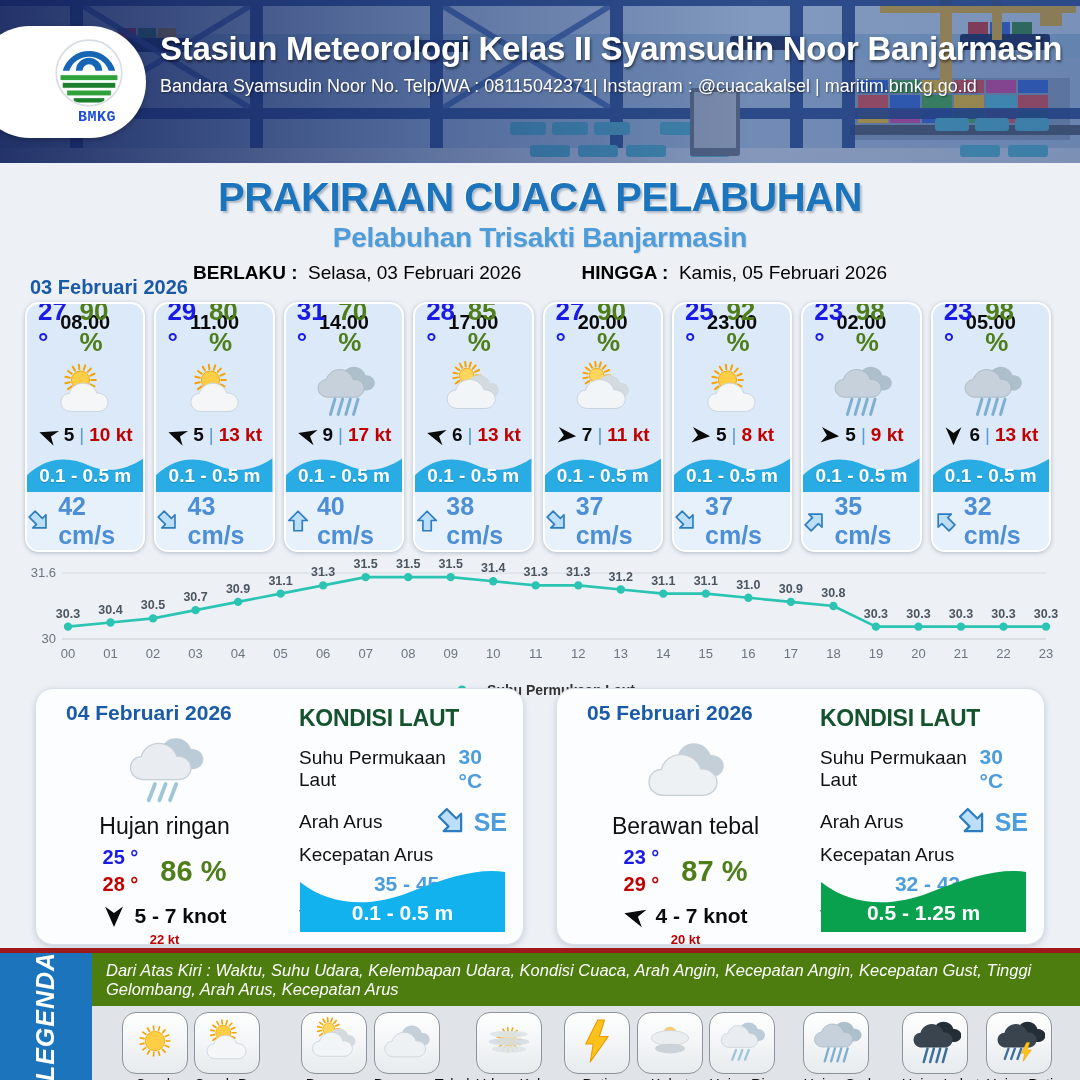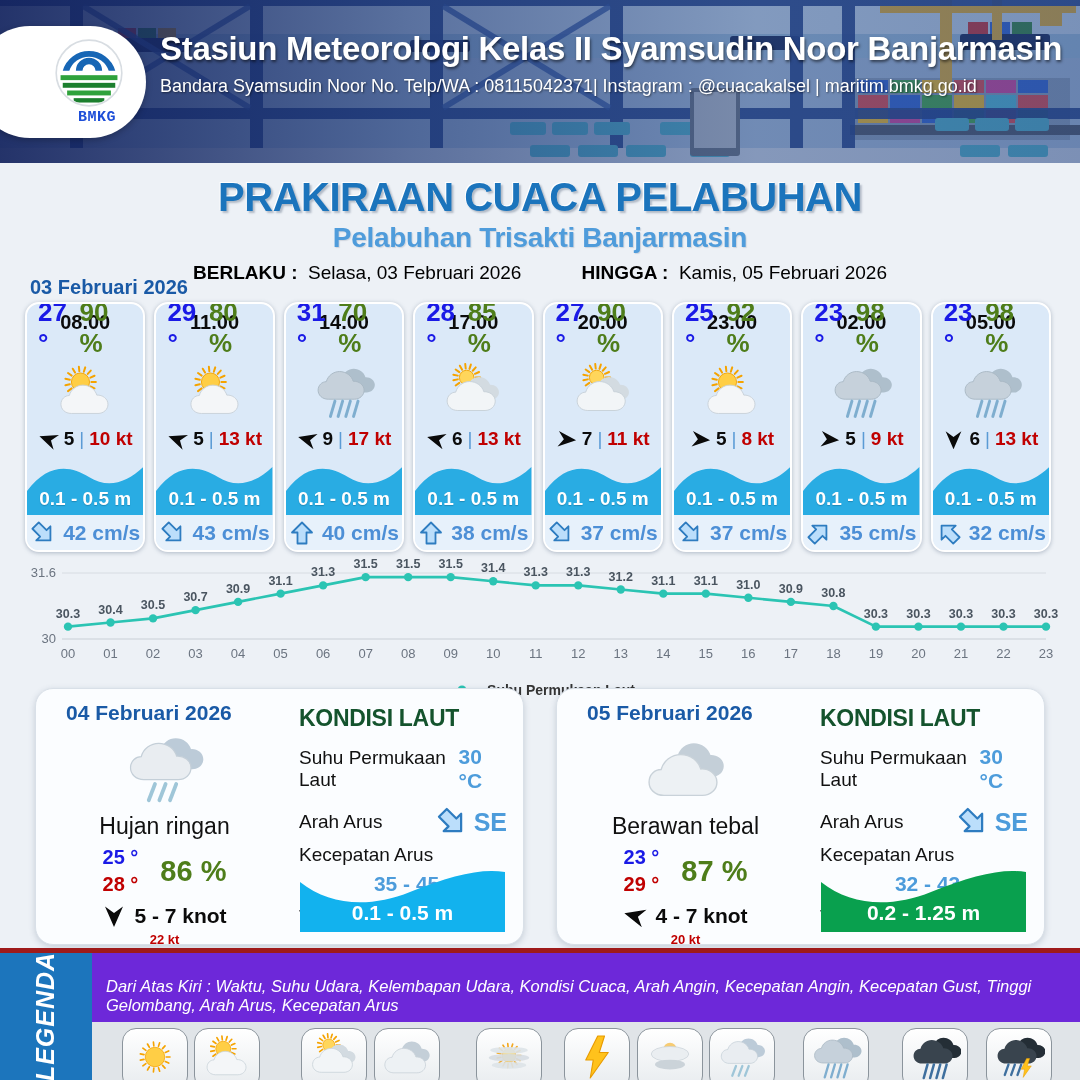--- a/index.html
+++ b/index.html
@@ -42,21 +42,21 @@
   .hicon svg { width:62px; height:58px; }
   .hwind { height:24px; margin-top:5px; display:flex; align-items:center; justify-content:center; gap:5px;
     font-size:19px; font-weight:800; }
   .warr { width:21px; height:21px; display:inline-block; }
   .wnum { color:#0b0b0b; } .wsep { color:#5B9BD5; font-weight:400; } .wgust { color:#C00000; }
   .hwave { position:relative; height:60px; margin-top:4px; }
   .hwave svg { position:absolute; inset:0; width:100%; height:100%; }
   .wavetext { position:absolute; bottom:5px; width:100%; text-align:center; color:#fff;
     font-size:19px; font-weight:800; text-shadow:0 1px 1px rgba(0,60,90,.3); }
   .hcur { flex:1; background:#E7F1FB; display:flex; align-items:center; justify-content:center; gap:7px;
-    font-size:21px; font-weight:800; color:#4D8FD6; }
+    font-size:25px; font-weight:800; color:#4D8FD6; }
   .carr { width:26px; height:26px; display:inline-block; }
   
   .chart-wrap { position:absolute; top:556px; left:20px; width:1040px; }
   .chart-legend { display:flex; justify-content:center; align-items:center; gap:8px; margin-top:2px;
     font-size:14px; font-weight:bold; color:#333; }
   
   .daily-row { position:absolute; top:688px; left:35px; width:1010px; height:257px; display:flex; gap:32px; }
   .dcard { flex:1; background:#FBFDFF; border:1px solid #D9E0E8; border-radius:18px;
     box-shadow:0 2px 6px rgba(60,80,110,.22); display:flex; padding:12px 16px 10px 16px; }
   .dleft { width:225px; text-align:center; }
@@ -84,21 +84,21 @@
   .kwavebox svg { position:absolute; inset:0; width:100%; height:100%; }
   .kwavetext { position:absolute; bottom:7px; width:100%; text-align:center; color:#fff; font-size:21px; font-weight:800; }
   
   footer { position:absolute; top:948px; left:0; width:1080px; height:132px; }
   .leg-topline { height:5px; background:#9E1A1A; }
   .leg-body { display:flex; height:127px; }
   .leg-strip { width:92px; background:#1C75BC; display:flex; align-items:center; justify-content:center; }
   .leg-strip span { transform:rotate(-90deg); color:#fff; font-size:25px; font-weight:800; font-style:italic;
     letter-spacing:1px; white-space:nowrap; }
   .leg-right { flex:1; display:flex; flex-direction:column; }
-  .leg-note { background:#6d28d9; color:#fff; font-style:italic; font-size:16.5px; padding:24px 12px 7px 14px; }
+  .leg-note { background:#4d7c0f; color:#fff; font-style:italic; font-size:16.5px; padding:8px 12px 7px 14px; }
   .leg-items { flex:1; background:#E0E4E8; display:flex; justify-content:space-between; padding:6px 22px 2px 30px; }
   .leg-item { text-align:center; }
   .leg-box { width:66px; height:62px; border:1.5px solid #8b949c; border-radius:14px;
     background:linear-gradient(#ffffff,#e7ebee); display:flex; align-items:center; justify-content:center; }
   .leg-box svg { width:52px; height:48px; }
   .leg-label { font-size:14.5px; color:#111; margin-top:2px; white-space:nowrap; }
 </style>
 </head>
 <body>
 
@@ -815,21 +815,21 @@
       </div>
       <div class="krow" style="margin-top:6px;">
         <span>Kecepatan Arus</span>
       </div>
       <div class="kspeed">32 - 43 cm/s</div>
       <div class="kwaverow">Tinggi Gelombang</div>
       <div class="kwavebox">
         <svg viewBox="0 0 205 68" preserveAspectRatio="none">
           <path class="wavepath" d="M0 18 C 30 42, 70 44, 110 28 C 150 12, 180 4, 205 8 L205 68 L0 68 Z" fill="#09A04E"></path>
         </svg>
-        <div class="kwavetext">0.2 - 1.25 m</div>
+        <div class="kwavetext">0.5 - 1.25 m</div>
       </div>
     </div>
   </div>
 </div>
 
 <footer>
   <div class="leg-topline"></div>
   <div class="leg-body">
     <div class="leg-strip">
       <span>LEGENDA</span>

